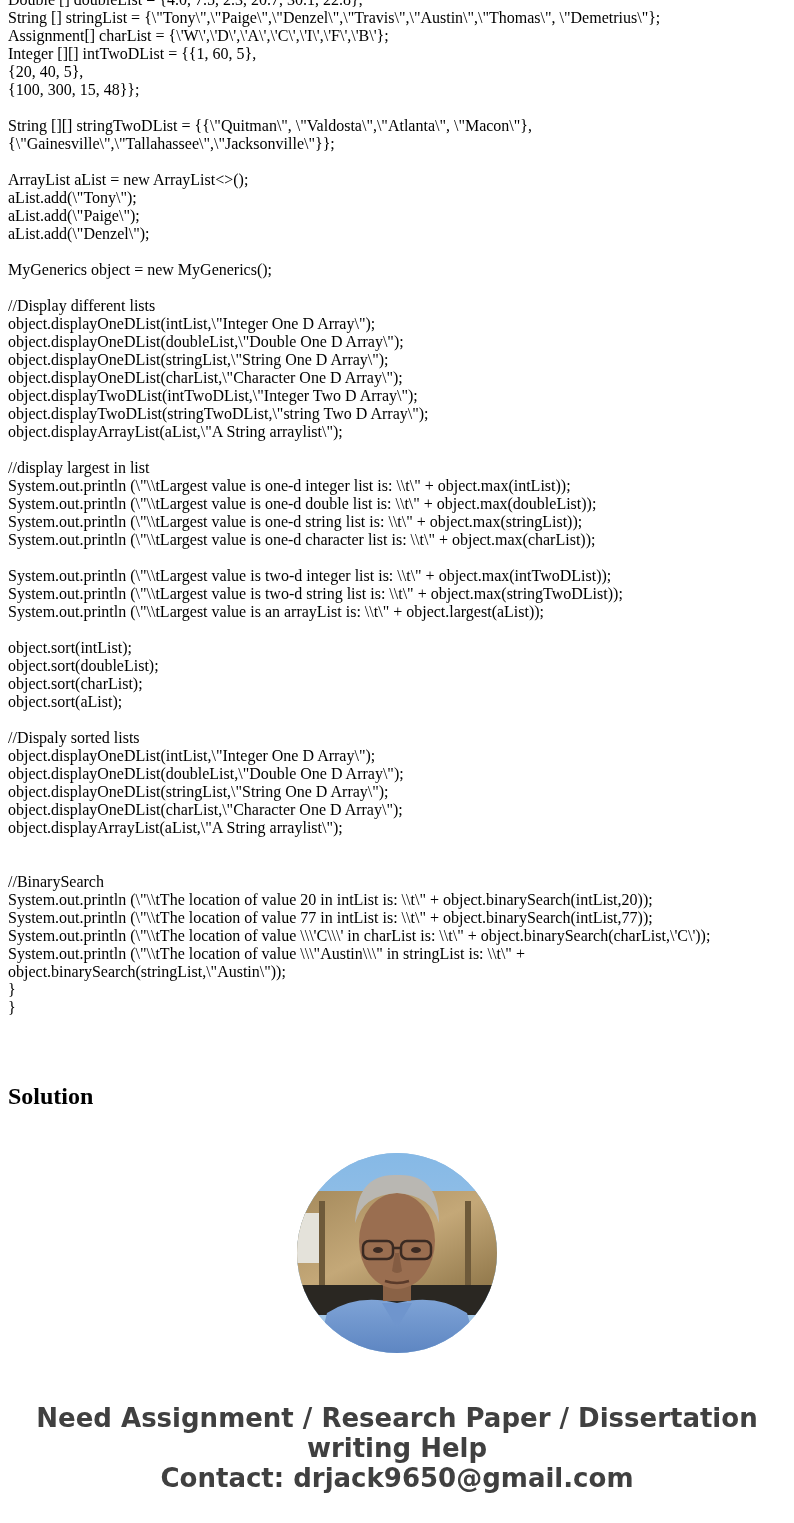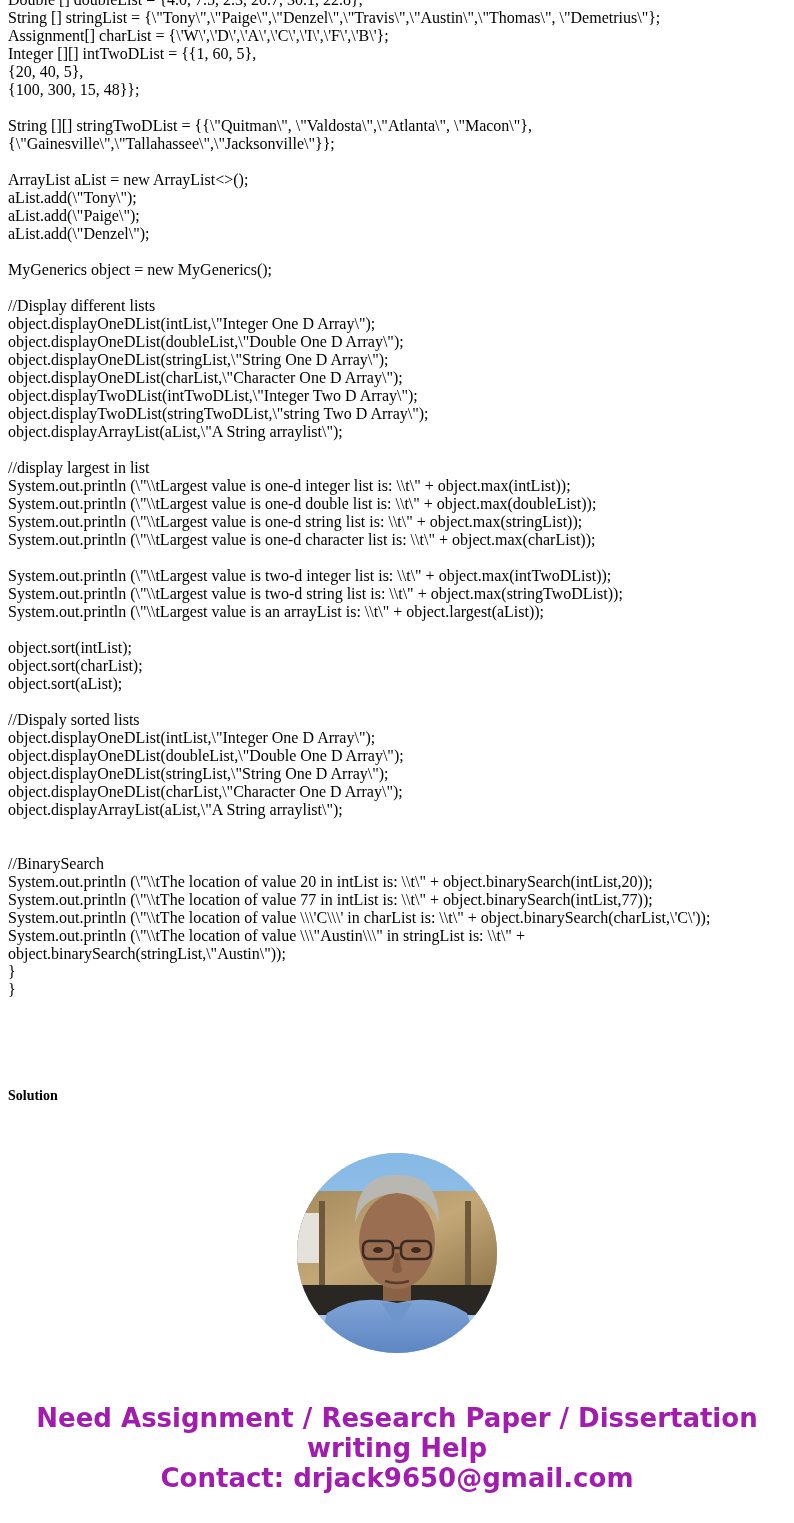--- a/index.html
+++ b/index.html
@@ -30,21 +30,21 @@
     }
     .code .blank {
       height: 18px;
     }
     .solution-heading {
       position: absolute;
       left: 8px;
       top: 1085px;
       margin: 0;
       font-family: "Liberation Serif", serif;
-      font-size: 14px;
+      font-size: 24px;
       font-weight: bold;
       line-height: 22px;
     }
     .avatar {
       position: absolute;
       left: 297px;
       top: 1153px;
       width: 200px;
       height: 200px;
       border-radius: 50%;
@@ -57,21 +57,21 @@
     .promo {
       position: absolute;
       left: 0;
       top: 1403px;
       width: 794px;
       text-align: center;
       font-family: "DejaVu Sans", sans-serif;
       font-weight: bold;
       font-size: 26px;
       line-height: 30px;
-      color: #a21caf;
+      color: #404040;
     }
     .promo div {
       white-space: nowrap;
     }
   </style>
 </head>
 <body>
 
 <div class="code" id="code-block">
     <div class="line">Double [] doubleList = {4.0, 7.5, 2.3, 20.7, 30.1, 22.8};</div>
@@ -104,20 +104,21 @@
     <div class="line">System.out.println (\"\\tLargest value is one-d integer list is: \\t\" + object.max(intList));</div>
     <div class="line">System.out.println (\"\\tLargest value is one-d double list is: \\t\" + object.max(doubleList));</div>
     <div class="line">System.out.println (\"\\tLargest value is one-d string list is: \\t\" + object.max(stringList));</div>
     <div class="line">System.out.println (\"\\tLargest value is one-d character list is: \\t\" + object.max(charList));</div>
     <div class="blank"></div>
     <div class="line">System.out.println (\"\\tLargest value is two-d integer list is: \\t\" + object.max(intTwoDList));</div>
     <div class="line">System.out.println (\"\\tLargest value is two-d string list is: \\t\" + object.max(stringTwoDList));</div>
     <div class="line">System.out.println (\"\\tLargest value is an arrayList is: \\t\" + object.largest(aList));</div>
     <div class="blank"></div>
     <div class="line">object.sort(intList);</div>
+    <div class="line">object.sort(doubleList);</div>
     <div class="line">object.sort(charList);</div>
     <div class="line">object.sort(aList);</div>
     <div class="blank"></div>
     <div class="line">//Dispaly sorted lists</div>
     <div class="line">object.displayOneDList(intList,\"Integer One D Array\");</div>
     <div class="line">object.displayOneDList(doubleList,\"Double One D Array\");</div>
     <div class="line">object.displayOneDList(stringList,\"String One D Array\");</div>
     <div class="line">object.displayOneDList(charList,\"Character One D Array\");</div>
     <div class="line">object.displayArrayList(aList,\"A String arraylist\");</div>
     <div class="blank"></div>

